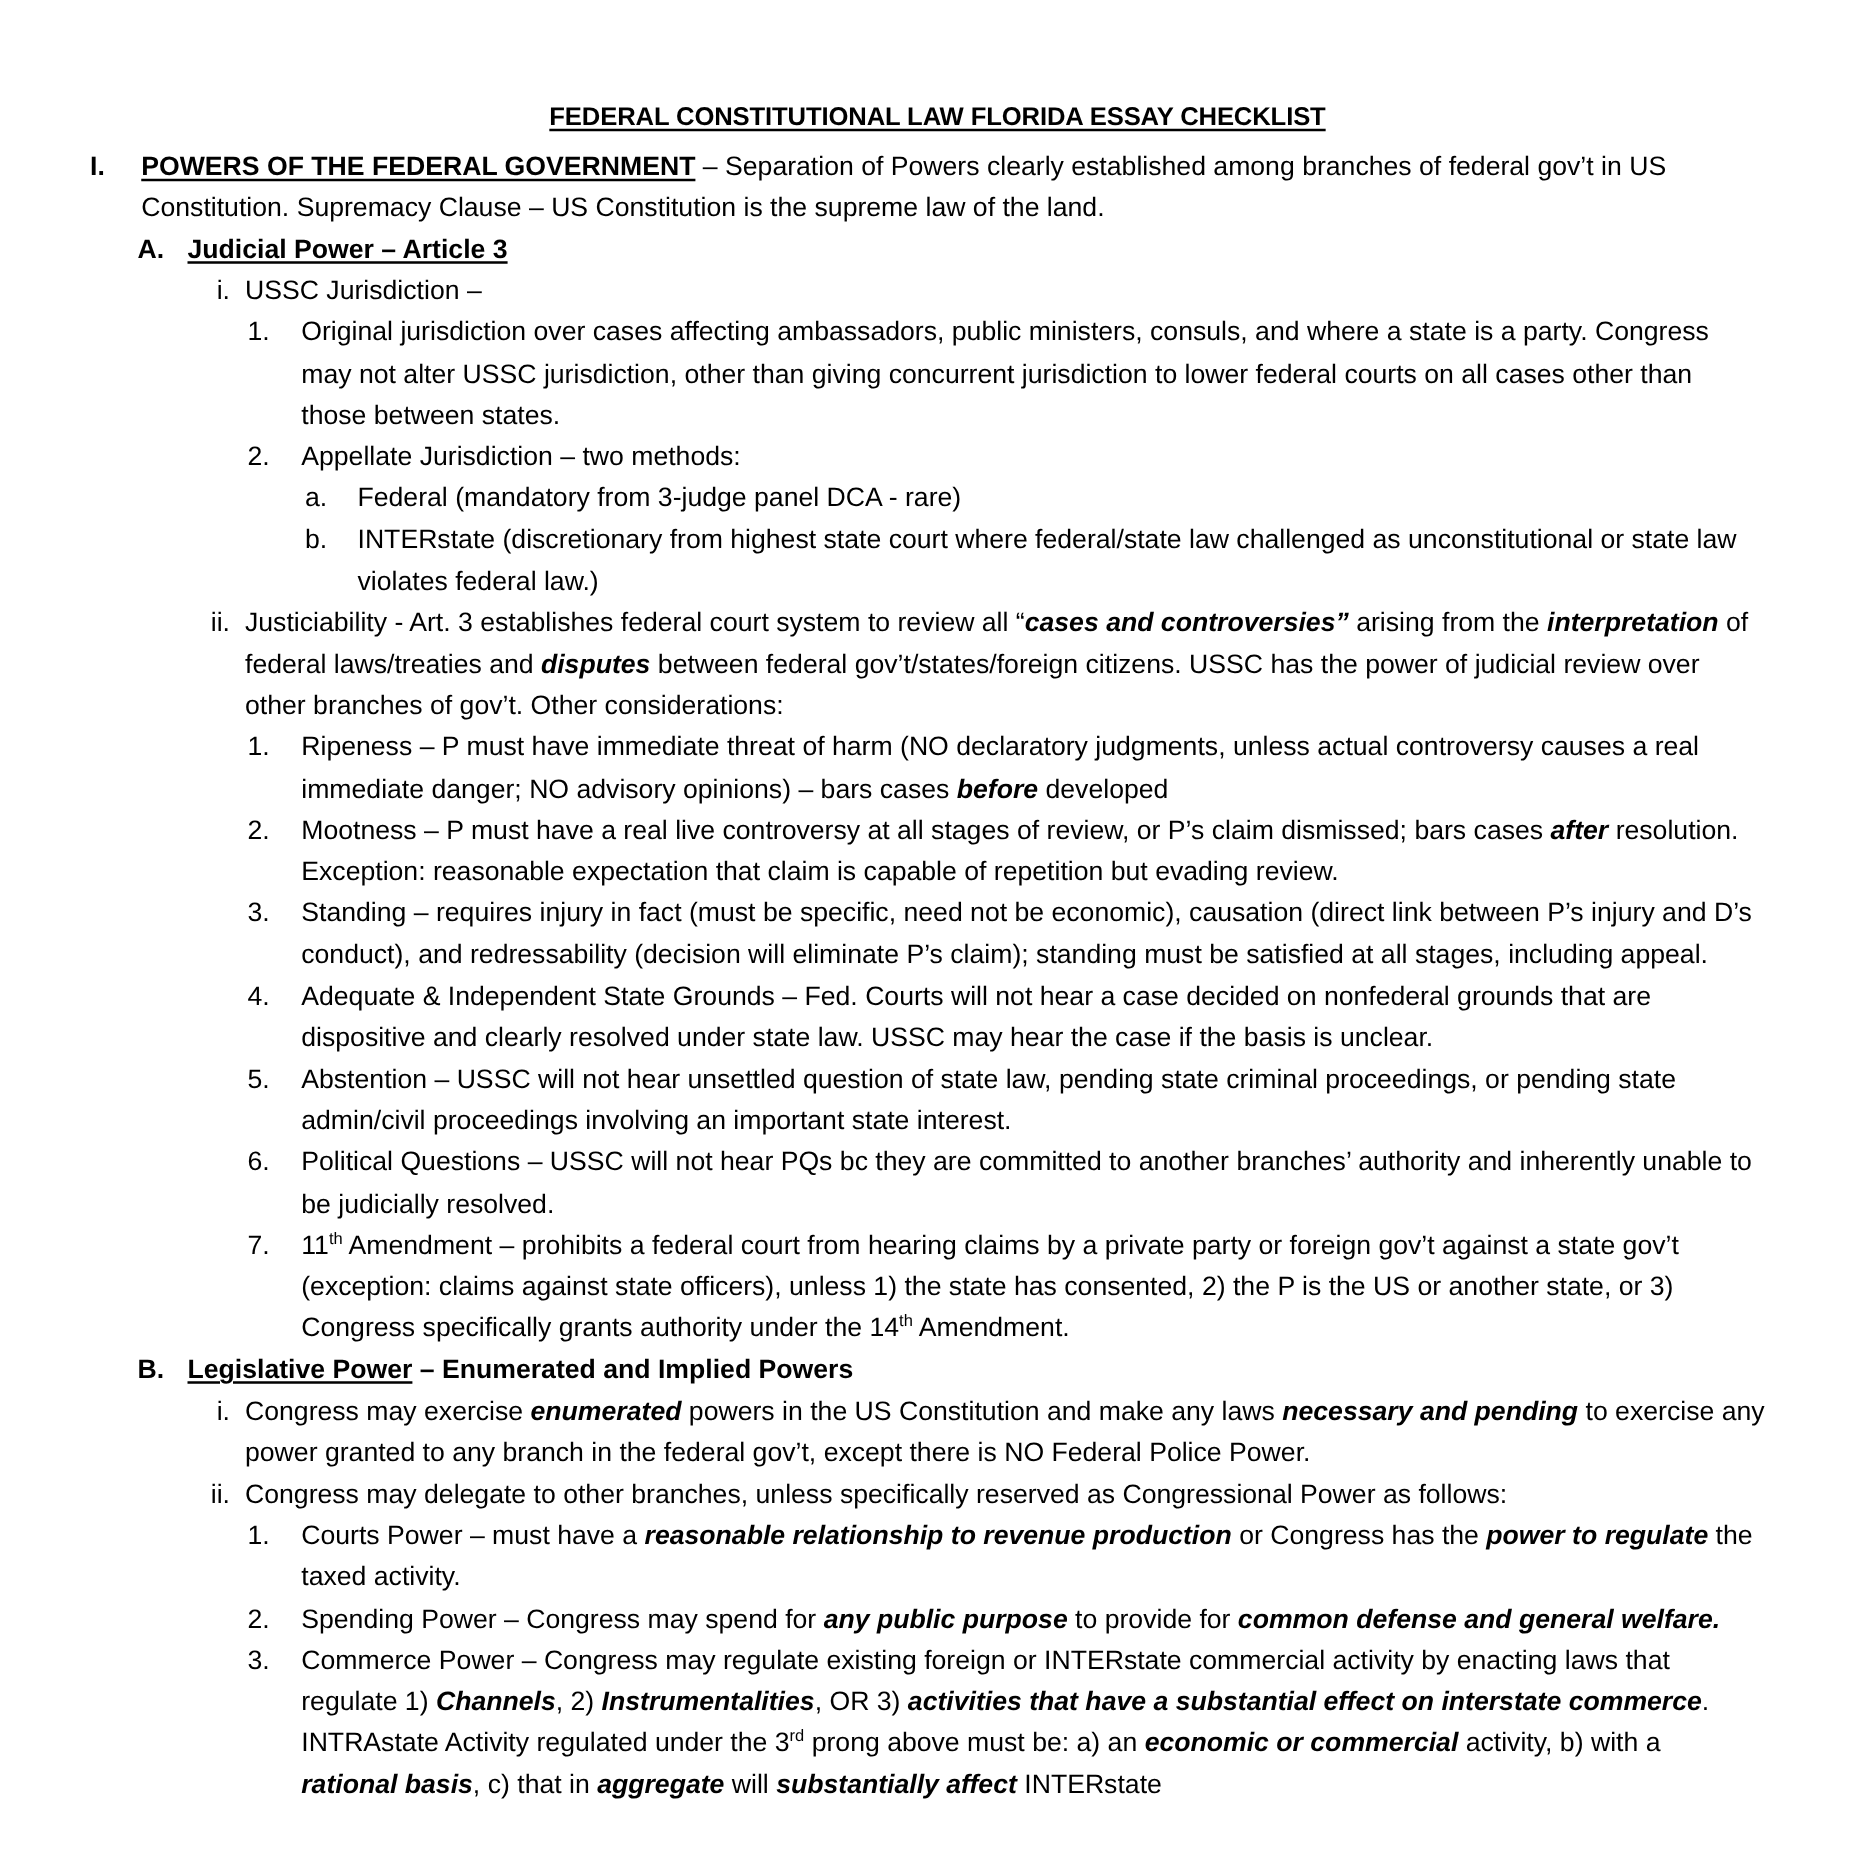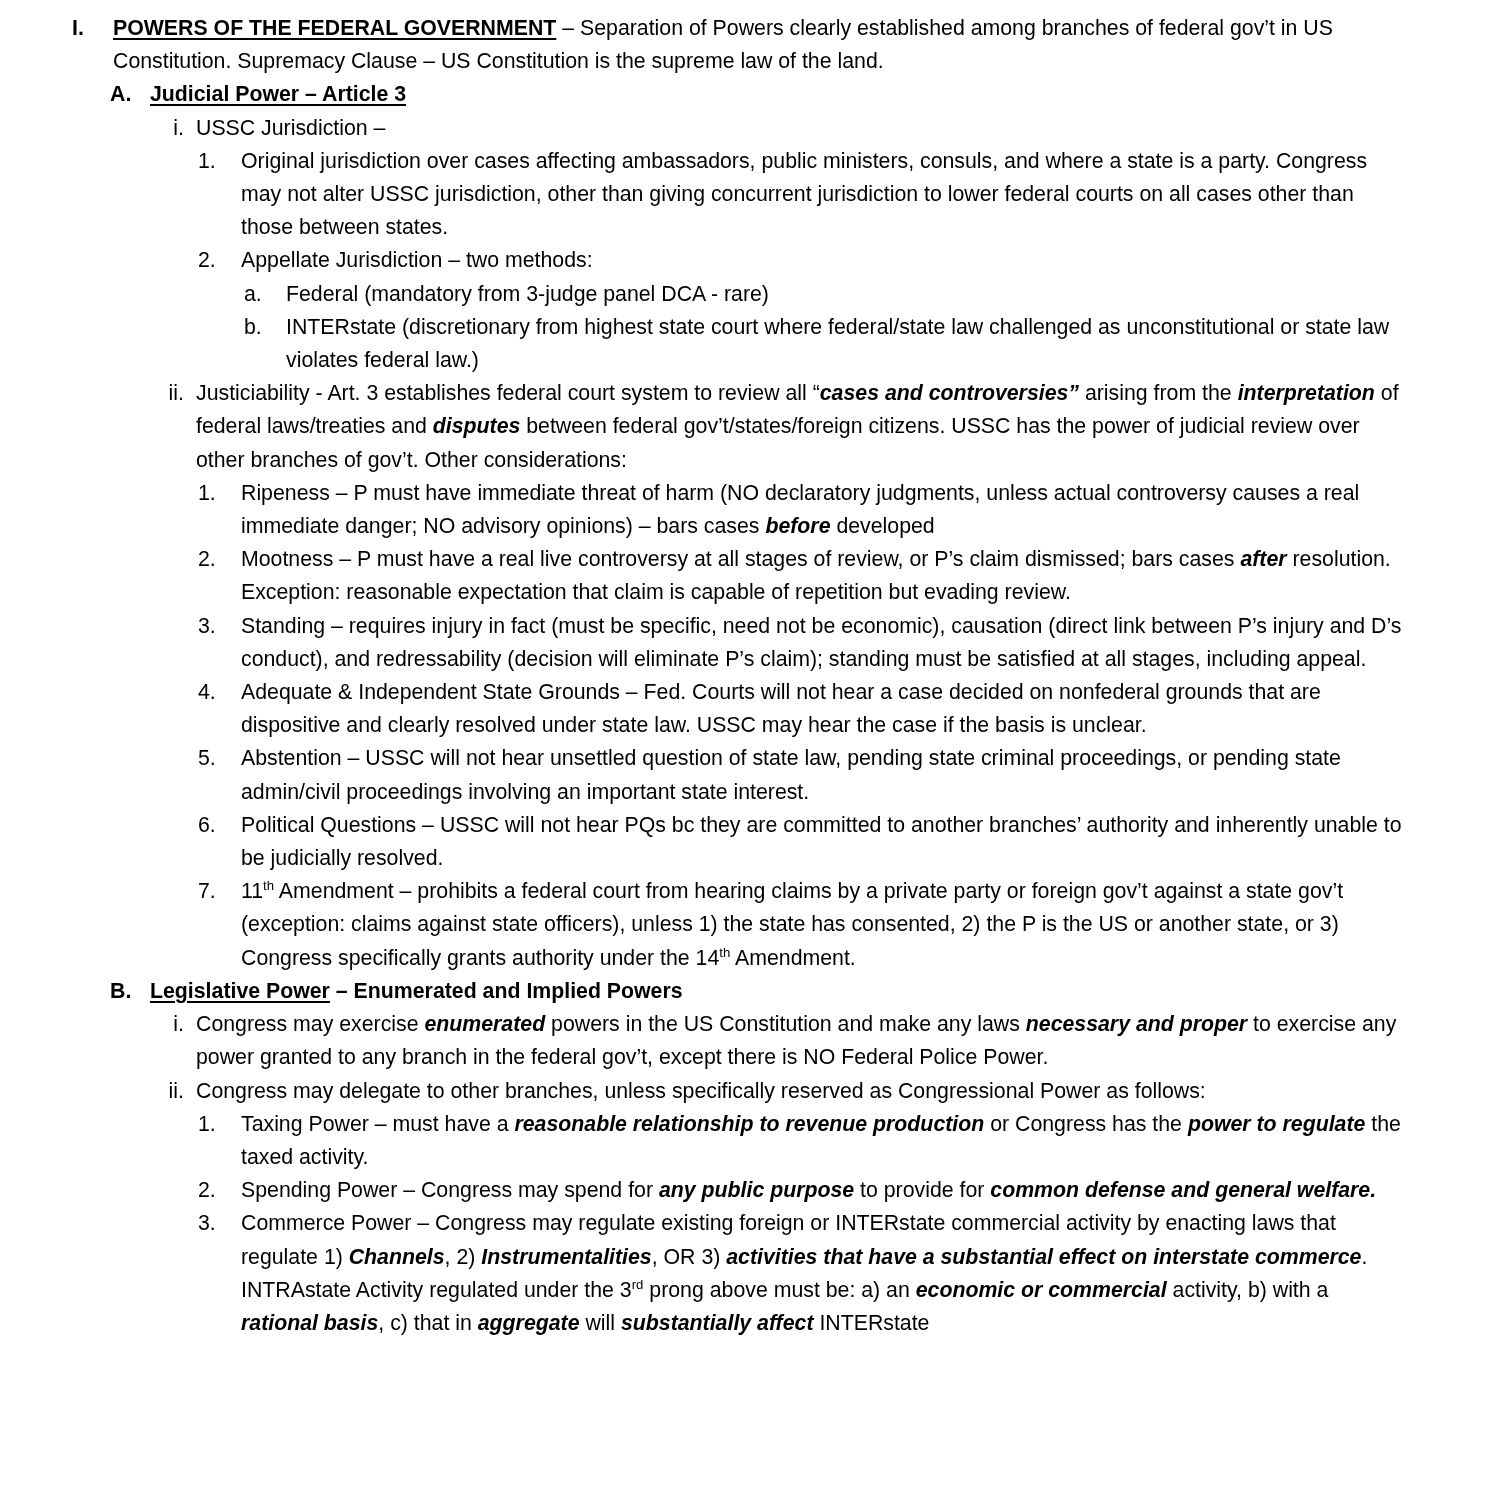--- a/index.html
+++ b/index.html
@@ -96,20 +96,23 @@
   sup { font-size: 0.62em; vertical-align: super; line-height: 0; }
 
   
   .body:empty { display: none; }
 </style>
 </head>
 <body>
 
 <div class="page">
 
+  <div class="doc-title">
+    <span class="u">FEDERAL CONSTITUTIONAL LAW FLORIDA ESSAY CHECKLIST</span>
+  </div>
 
   <div class="outline">
       <div class="li lvl-1">
         <div class="marker b">I.</div>
         <div class="body"><span class="bu">POWERS OF THE FEDERAL GOVERNMENT</span><span class="b"> </span>– Separation of Powers clearly established among branches of federal gov’t in US Constitution.  <span class="u">Supremacy Clause</span> – US Constitution is the supreme law of the land.</div>
       </div>
       <div class="li lvl-2">
         <div class="marker b">A.</div>
         <div class="body"><span class="bu">Judicial Power – Article 3</span></div>
       </div>
@@ -164,29 +167,29 @@
       <div class="li lvl-4">
         <div class="marker">7.</div>
         <div class="body"><span class="u">11<sup>th</sup> Amendment</span> – prohibits a federal court from hearing claims by a private party or foreign gov’t against a state gov’t (exception: claims against state officers), unless 1) the state has consented, 2) the P is the US or another state, or 3) Congress specifically grants authority under the 14<sup>th</sup> Amendment.</div>
       </div>
       <div class="li lvl-2">
         <div class="marker b">B.</div>
         <div class="body"><span class="bu">Legislative Power</span><span class="b"> – Enumerated and Implied Powers</span></div>
       </div>
       <div class="li lvl-3">
         <div class="marker">i.</div>
-        <div class="body">Congress may exercise <span class="bi">enumerated</span> powers in the US Constitution and make any laws <span class="bi">necessary and proper</span> to exercise any power granted to any branch in the federal gov’t, except there is NO Federal Police Power.</div>
+        <div class="body">Congress may exercise <span class="bi">enumerated</span> powers in the US Constitution and make any laws <span class="bi">necessary and pending</span> to exercise any power granted to any branch in the federal gov’t, except there is NO Federal Police Power.</div>
       </div>
       <div class="li lvl-3">
         <div class="marker">ii.</div>
         <div class="body">Congress may delegate to other branches, unless specifically reserved as Congressional Power as follows:</div>
       </div>
       <div class="li lvl-4">
         <div class="marker">1.</div>
-        <div class="body"><span class="u">Taxing Power</span> – must have a <span class="bi">reasonable relationship to revenue production</span> or Congress has the <span class="bi">power to regulate</span> the taxed activity.</div>
+        <div class="body"><span class="u">Courts Power</span> – must have a <span class="bi">reasonable relationship to revenue production</span> or Congress has the <span class="bi">power to regulate</span> the taxed activity.</div>
       </div>
       <div class="li lvl-4">
         <div class="marker">2.</div>
         <div class="body"><span class="u">Spending Power</span> – Congress may spend for <span class="bi">any public purpose</span> to provide for <span class="bi">common defense and general welfare.</span></div>
       </div>
       <div class="li lvl-4">
         <div class="marker">3.</div>
         <div class="body"><span class="u">Commerce Power</span> – Congress may regulate existing foreign or <span class="i">INTERstate</span> commercial activity by enacting laws that regulate 1) <span class="bi">Channels</span>, 2) <span class="bi">Instrumentalities</span>, OR 3) <span class="bi">activities that have a substantial effect on interstate commerce</span>.  <span class="i">INTRAstate Activity</span> regulated under the 3<sup>rd</sup> prong above must be: a) an <span class="bi">economic or commercial</span> activity, b) with a <span class="bi">rational basis</span>, c) that in <span class="bi">aggregate</span> will <span class="bi">substantially affect</span> <span class="i">INTERstate</span></div>
       </div>
     </div>

